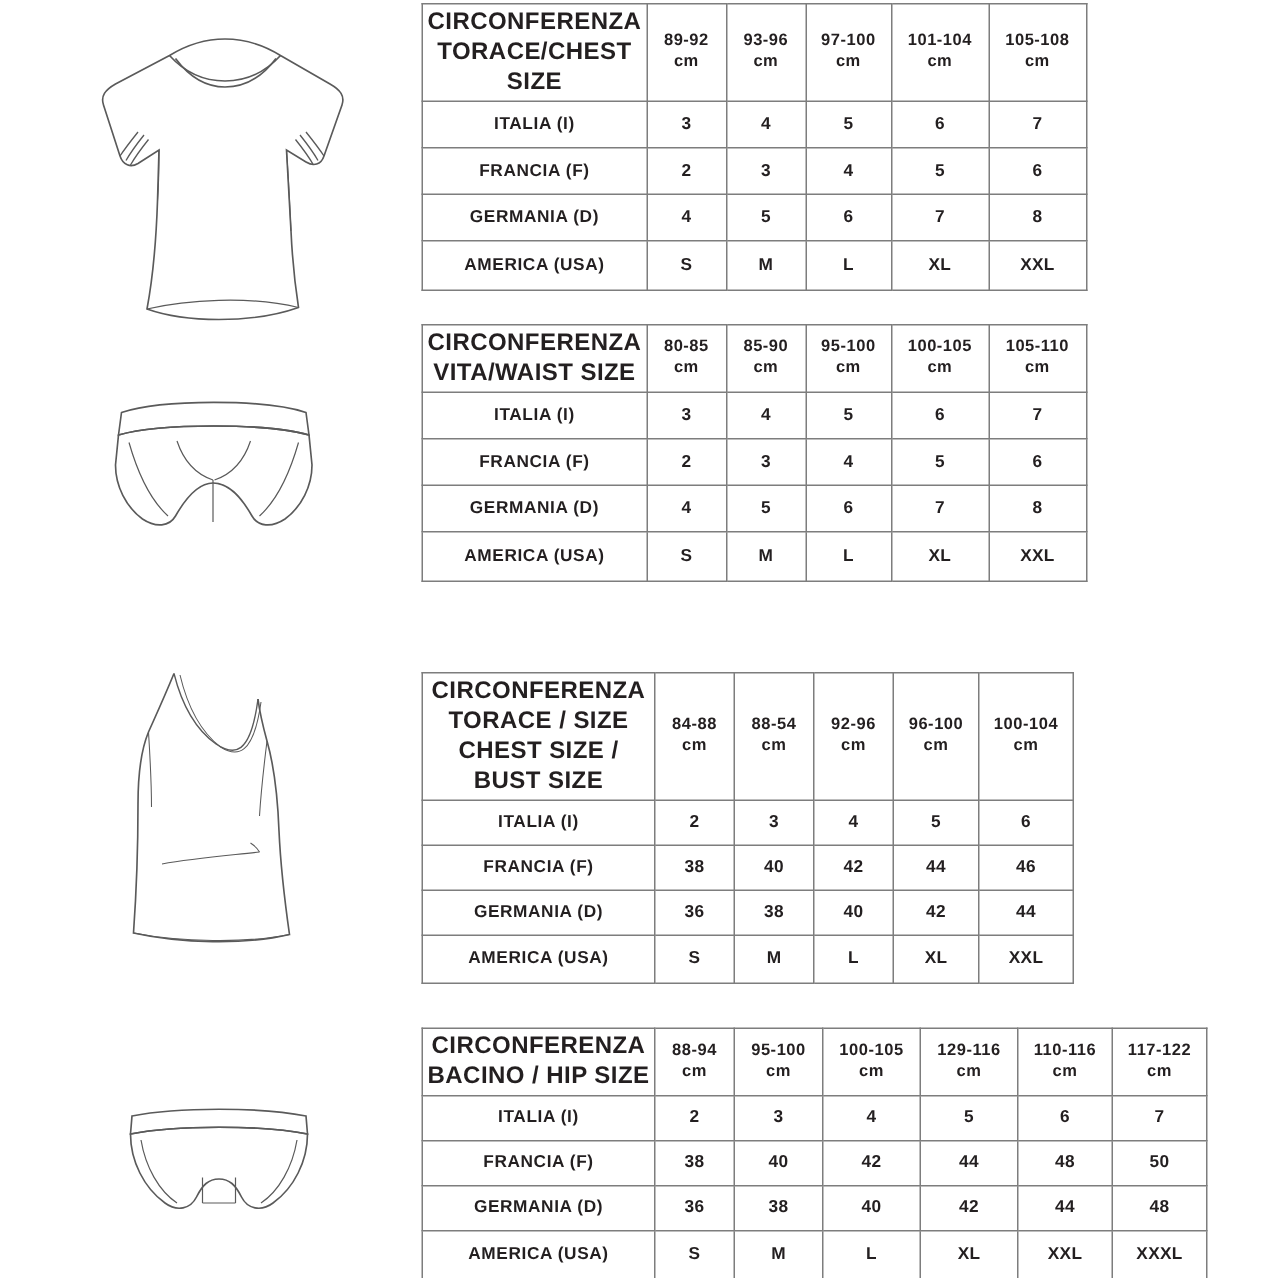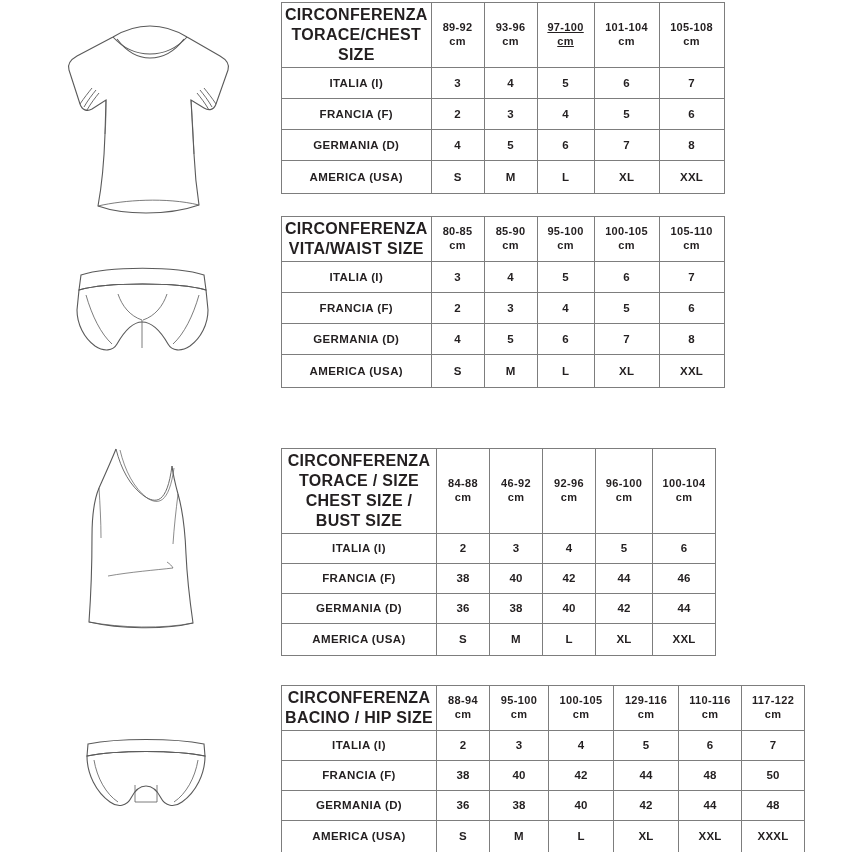--- a/index.html
+++ b/index.html
@@ -108,21 +108,21 @@
           <span class="hdr-line">89-92</span>
           <span class="hdr-unit">cm</span>
         </span>
       </td>
       <td style="width:52px;">
         <span class="cell-inner">
           <span class="hdr-line">93-96</span>
           <span class="hdr-unit">cm</span>
         </span>
       </td>
-      <td style="width:56px;text-decoration:underline;">
+      <td style="width:56px;">
         <span class="cell-inner">
           <span class="hdr-line">97-100</span>
           <span class="hdr-unit">cm</span>
         </span>
       </td>
       <td style="width:64px;">
         <span class="cell-inner">
           <span class="hdr-line">101-104</span>
           <span class="hdr-unit">cm</span>
         </span>
@@ -296,21 +296,21 @@
         </span>
       </td>
       <td style="width:52px;">
         <span class="cell-inner">
           <span class="hdr-line">84-88</span>
           <span class="hdr-unit">cm</span>
         </span>
       </td>
       <td style="width:52px;">
         <span class="cell-inner">
-          <span class="hdr-line">46-92</span>
+          <span class="hdr-line">88-54</span>
           <span class="hdr-unit">cm</span>
         </span>
       </td>
       <td style="width:52px;">
         <span class="cell-inner">
           <span class="hdr-line">92-96</span>
           <span class="hdr-unit">cm</span>
         </span>
       </td>
       <td style="width:56px;">

